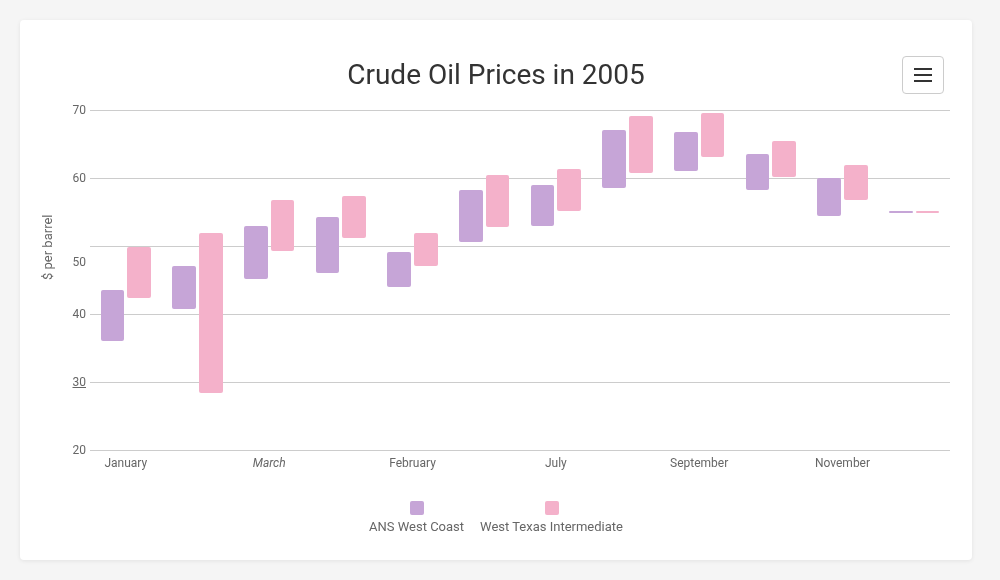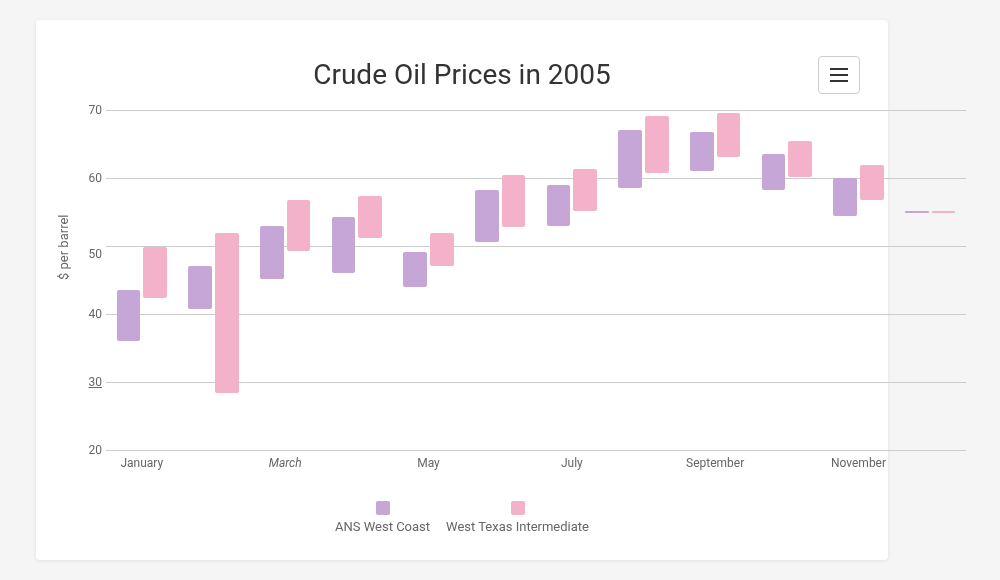--- a/index.html
+++ b/index.html
@@ -8,26 +8,25 @@
     width: 1000px;
     height: 580px;
     background: #f5f5f5;
     font-family: -apple-system, BlinkMacSystemFont, "Segoe UI", Roboto, Helvetica, Arial, sans-serif;
     color: #333;
   }
   .card {
     position: absolute;
     left: 20px;
     top: 20px;
-    width: 852px;
+    width: 952px;
     height: 540px;
     background: #fff;
     border-radius: 4px;
     box-shadow: 0 1px 4px rgba(0,0,0,0.08);
-    margin-left: 16px;
   }
   .title {
     position: absolute;
     top: 38px;
     left: 0;
     width: 100%;
     text-align: center;
     font-size: 28px;
     font-weight: 400;
     color: #333;
@@ -158,28 +157,28 @@
   <div class="y-axis-title">$ per barrel</div>
 
   <div class="plot" id="plot">
       <div class="gridline" style="top: 340px;"></div>
       <div class="y-tick-label" style="top: 340px;">20</div>
       <div class="gridline" style="top: 272px;"></div>
       <div class="y-tick-label" style="top: 272px; text-decoration: underline;">30</div>
       <div class="gridline" style="top: 204px;"></div>
       <div class="y-tick-label" style="top: 204px;">40</div>
       <div class="gridline" style="top: 136px;"></div>
-      <div class="y-tick-label" style="top: 144px;">50</div>
+      <div class="y-tick-label" style="top: 152px;">50</div>
       <div class="gridline" style="top: 68px;"></div>
       <div class="y-tick-label" style="top: 68px;">60</div>
       <div class="gridline" style="top: 0px;"></div>
       <div class="y-tick-label" style="top: 0px;">70</div>
       <div class="x-tick-label" style="left: 35.8333px;">January</div>
       <div class="x-tick-label" style="left: 179.167px; font-style: italic;">March</div>
-      <div class="x-tick-label" style="left: 322.5px;">May</div>
+      <div class="x-tick-label" style="left: 322.5px;">February</div>
       <div class="x-tick-label" style="left: 465.833px;">July</div>
       <div class="x-tick-label" style="left: 609.167px;">September</div>
       <div class="x-tick-label" style="left: 752.5px;">November</div>
       <div class="bar s0" style="left: 10.75px; width: 23.65px; top: 180.2px; height: 51px;"></div>
       <div class="bar s0" style="left: 82.4167px; width: 23.65px; top: 156.4px; height: 42.84px;"></div>
       <div class="bar s0" style="left: 154.083px; width: 23.65px; top: 116.28px; height: 53.04px;"></div>
       <div class="bar s0" style="left: 225.75px; width: 23.65px; top: 107.44px; height: 55.08px;"></div>
       <div class="bar s0" style="left: 297.417px; width: 23.65px; top: 142.12px; height: 35.36px;"></div>
       <div class="bar s0" style="left: 369.083px; width: 23.65px; top: 80.24px; height: 51.68px;"></div>
       <div class="bar s0" style="left: 440.75px; width: 23.65px; top: 74.8px; height: 40.8px;"></div>

